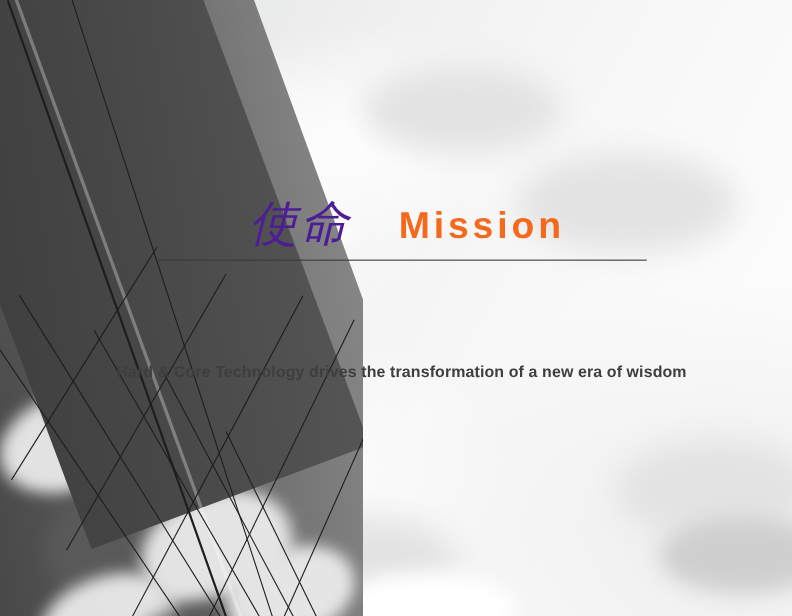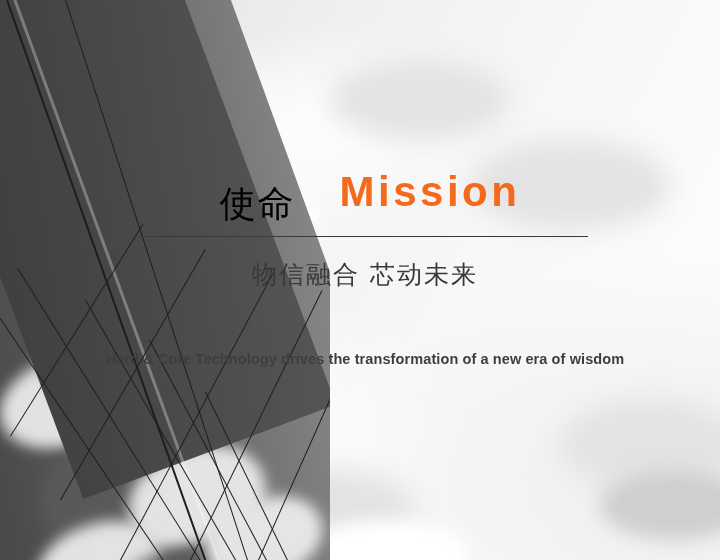--- a/index.html
+++ b/index.html
@@ -129,35 +129,36 @@
     left: 140px;
     top: 168px;
     width: 460px;
     height: 58px;
     display: flex;
     align-items: flex-end;
     justify-content: center;
     white-space: nowrap;
   }
   .title-cn {
-    color: #000000;
-    font-size: 36px;
+    color: #4c1d95;
+    font-size: 44px;
     line-height: 44px;
     font-weight: 400;
     letter-spacing: 2px;
     font-family: "DejaVu Sans", "Liberation Sans", sans-serif;
+    font-style: italic;
   }
   .title-en {
     color: #F4691C;
-    font-size: 42px;
+    font-size: 34px;
     line-height: 38px;
     font-weight: bold;
     letter-spacing: 3.5px;
     margin-left: 44px;
-    margin-bottom: 15px;
+    margin-bottom: 2px;
     font-family: "Liberation Sans", "DejaVu Sans", sans-serif;
   }
   .divider {
     position: absolute;
     left: 141px;
     top: 236px;
     width: 447px;
     height: 1px;
     background: #3a3a3a;
   }
@@ -179,21 +180,21 @@
     width: 570px;
     text-align: center;
     color: #3d3e40;
     font-size: 14.5px;
     line-height: 20px;
     font-weight: 600;
     letter-spacing: 0.1px;
     font-family: "Liberation Sans", "DejaVu Sans", sans-serif;
   }
   .tagline.l1 { top: 303px; }
-  .tagline.l2 { top: 349px; }
+  .tagline.l2 { top: 329px; }
 </style>
 </head>
 <body>
 
 <div id="stage">
 
   <div class="photo">
     <div class="sky"></div>
     <div id="clouds-layer">
         <div class="cloud" style="left: 60px; top: 128px; width: 90px; height: 46px;"></div>
@@ -246,18 +247,17 @@
     </div>
   </div>
 
   <div class="title-row">
     <span class="title-cn">使命</span>
     <span class="title-en">Mission</span>
   </div>
 
   <div class="divider"></div>
 
-  <div class="subtitle-cn">物信融合 芯动未来</div>
 
 
   <div class="tagline l2">Hard &amp; Core Technology drives the transformation of a new era of wisdom</div>
 
 </div>
 
 </body></html>

